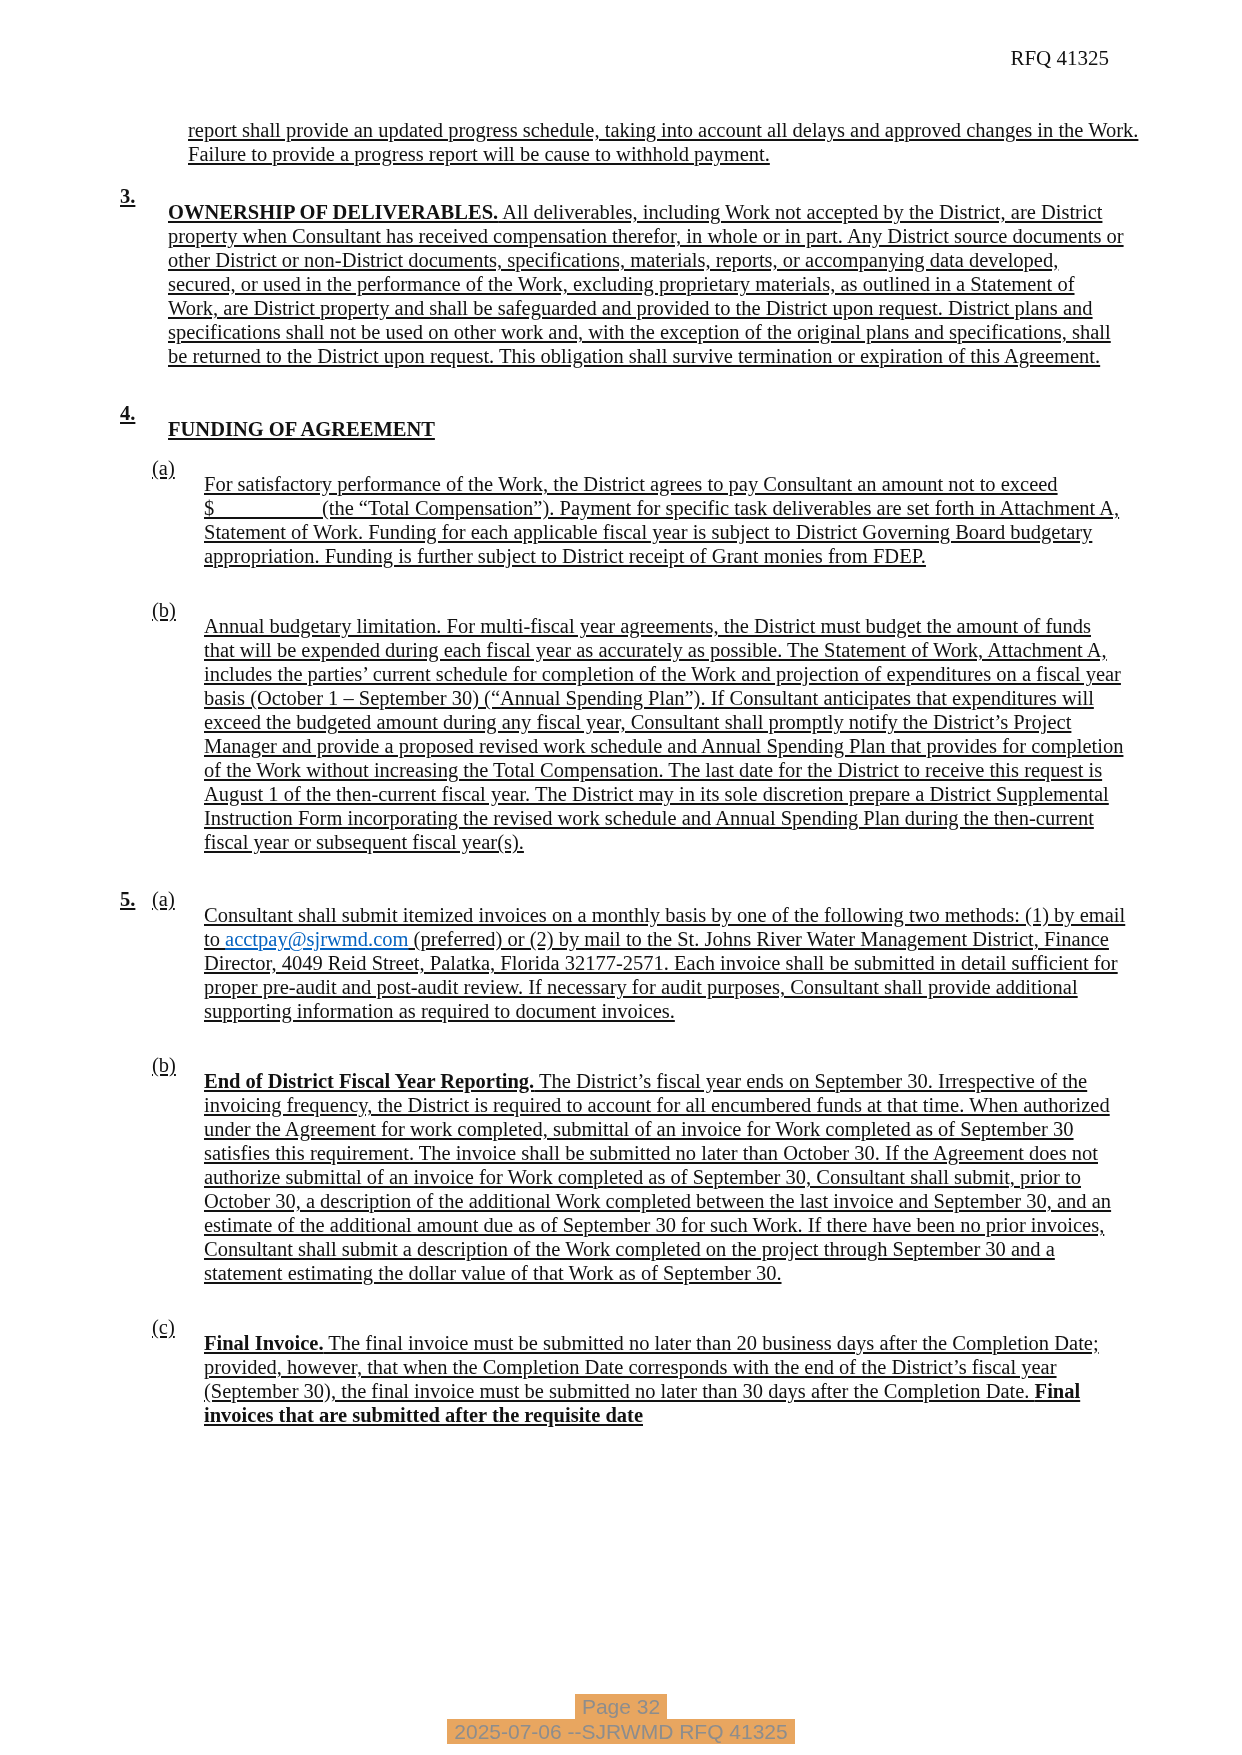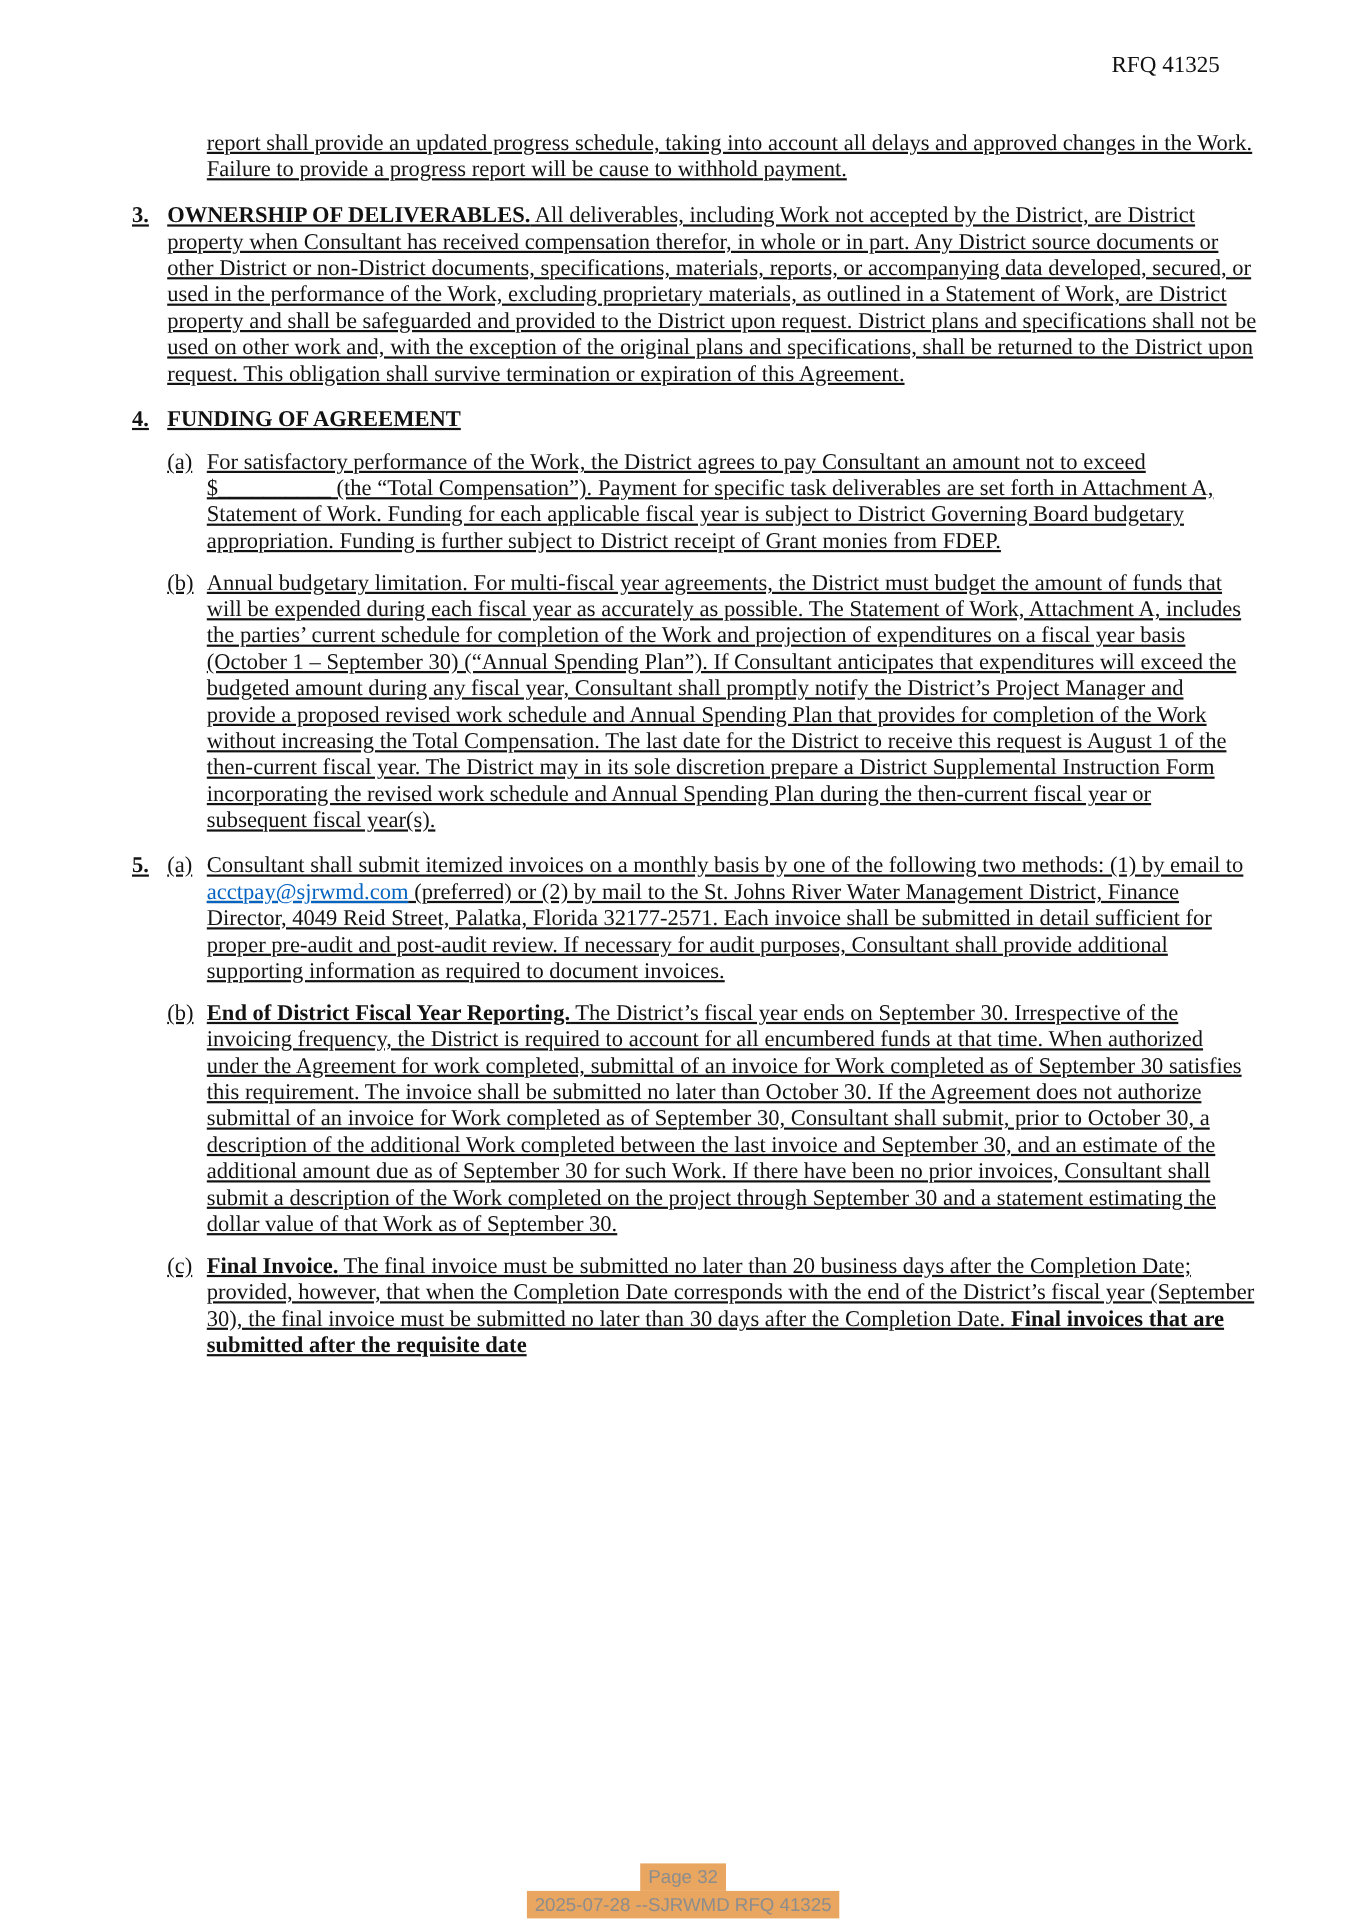--- a/index.html
+++ b/index.html
@@ -18,21 +18,21 @@
     position: absolute;
     top: 46px; right: 133px;
     font-size: 21px;
   }
   .content {
     position: absolute;
     left: 120px; top: 118px;
     width: 1022px;
     text-decoration: underline;
   }
-  p { margin: 0; }
+  p { margin: 16px; }
   .intro { margin: 0 0 18px 68px; }
   .sec { display: flex; margin-bottom: 17px; }
   .sec-num { width: 32px; flex: none; font-weight: bold; }
   .sec-body { flex: 1; }
   .sec-head { font-weight: bold; margin-bottom: 15px; }
   .sub { display: flex; margin-bottom: 14px; }
   .sub:last-child { margin-bottom: 0; }
   .sub-mark { width: 36px; flex: none; }
   .sub-body { flex: 1; }
   b { font-weight: bold; }
@@ -47,21 +47,21 @@
     text-align: center;
     font-size: 21px;
   }
   .stamp {
     position: absolute;
     top: 1694px; left: 0; right: 0;
     display: flex;
     flex-direction: column;
     align-items: center;
     font-family: "Liberation Sans", sans-serif;
-    font-size: 17px;
+    font-size: 21px;
     line-height: 25px;
   }
   .stamp-line {
     background: var(--stamp-bg, #e8a763);
     color: var(--stamp-text, #8d8d8d);
     padding: 0 7px;
     white-space: nowrap;
   }
 </style>
 </head>
@@ -118,16 +118,16 @@
           <p class="sub-body"><b>Final Invoice.</b><span> The final invoice must be submitted no later than 20 business days after the Completion Date; provided, however, that when the Completion Date corresponds with the end of the District’s fiscal year (September 30), the final invoice must be submitted no later than 30 days after the Completion Date. </span><b>Final invoices that are submitted after the requisite date</b></p>
         </div>
       </div>
     </div>
 
   </div>
 
 
   <div class="stamp">
     <span class="stamp-line">Page 32</span>
-    <span class="stamp-line">2025-07-28 --SJRWMD RFQ 41325</span>
+    <span class="stamp-line">2025-07-06 --SJRWMD RFQ 41325</span>
   </div>
 
 </div>
 
 </body></html>

